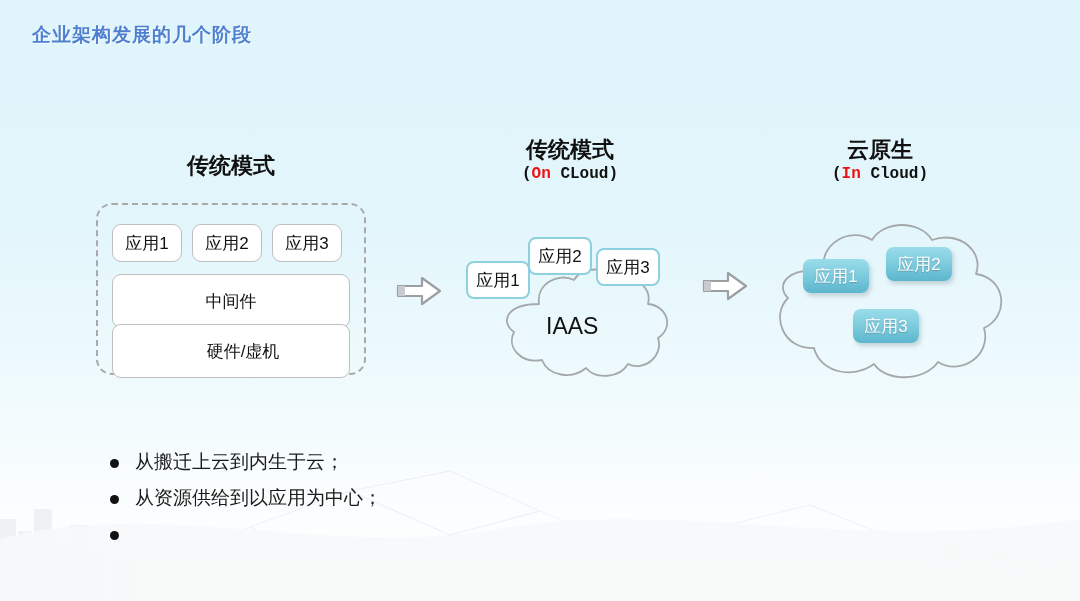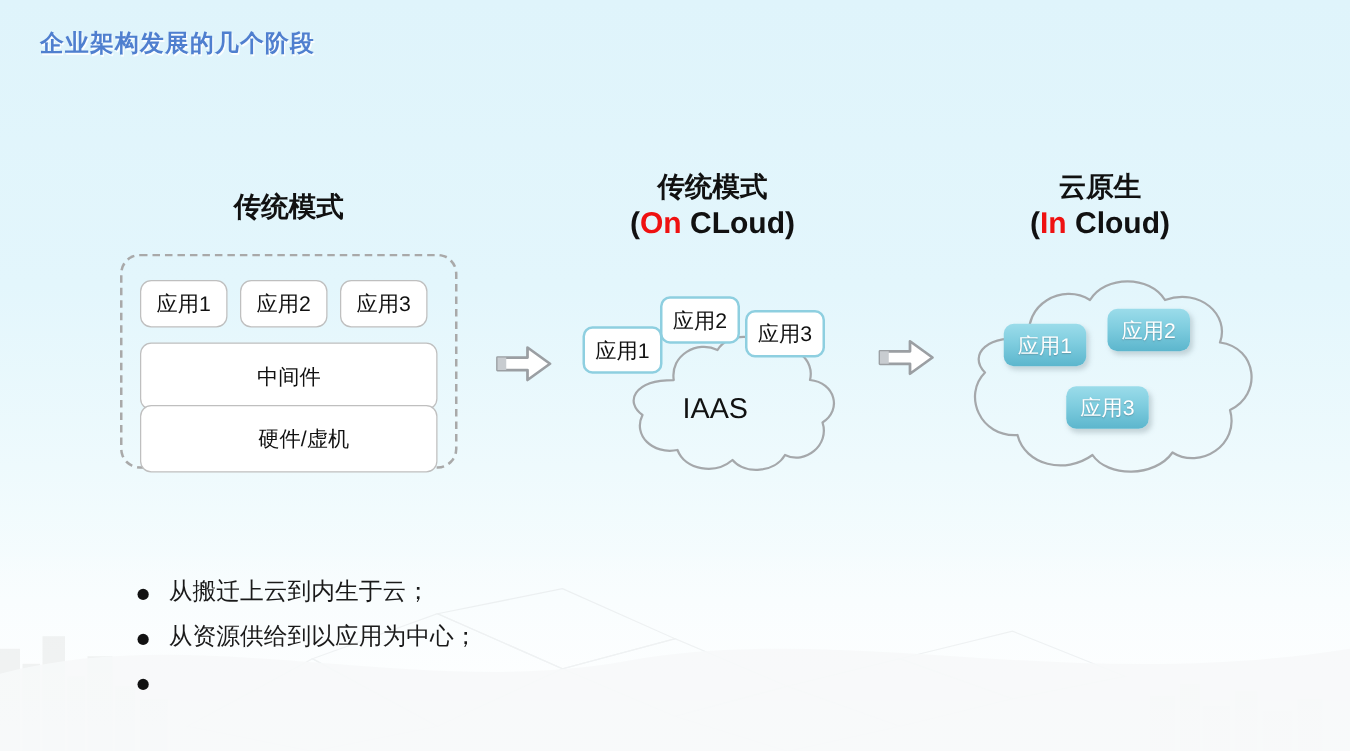--- a/index.html
+++ b/index.html
@@ -42,21 +42,21 @@
   
   .sec-heading {
     position: absolute;
     text-align: center;
     font-weight: bold;
     color: #111111;
     line-height: 1.28;
     white-space: nowrap;
   }
   .sec-heading .l1 { font-size: 22px; display: block; }
-  .sec-heading .l2 { font-size: 24px; display: block; }
+  .sec-heading .l2 { font-size: 16px; display: block; font-family: Liberation Mono, monospace; }
   .hl-red { color: #ef1111; }
 
   
   .trad-dashed {
     position: absolute;
     left: 96px;
     top: 203px;
     width: 270px;
     height: 172px;
     border: 2px dashed #a9a9a9;
@@ -141,21 +141,20 @@
     width: 700px;
   }
   .bullet-item {
     display: flex;
     align-items: flex-start;
     margin-bottom: 15px;
     color: #1a1a1a;
     font-size: 19px;
     line-height: 1.1;
     white-space: nowrap;
-    margin-top: 12px;
   }
   .bullet-dot {
     width: 9px;
     height: 9px;
     border-radius: 50%;
     background: #111111;
     margin-right: 16px;
     margin-top: 7px;
     flex: 0 0 auto;
   }

